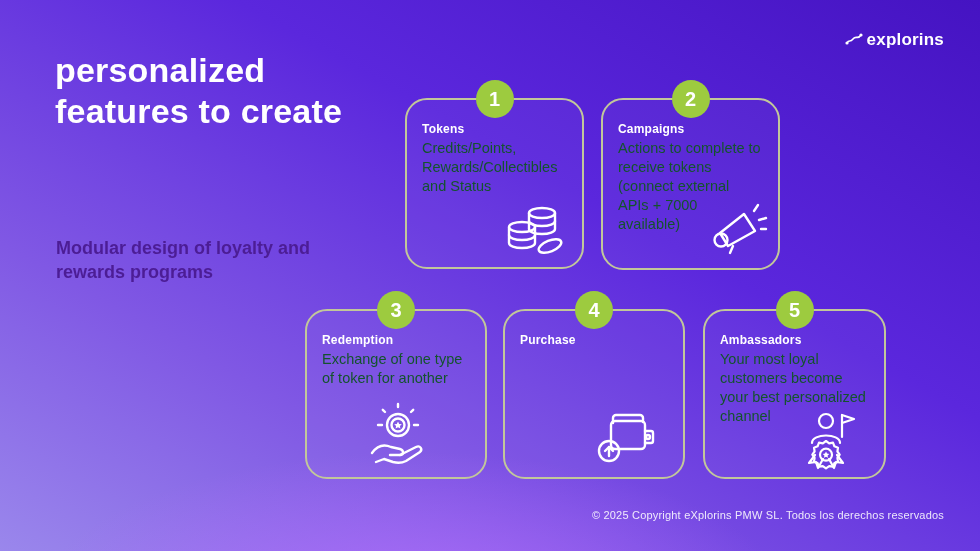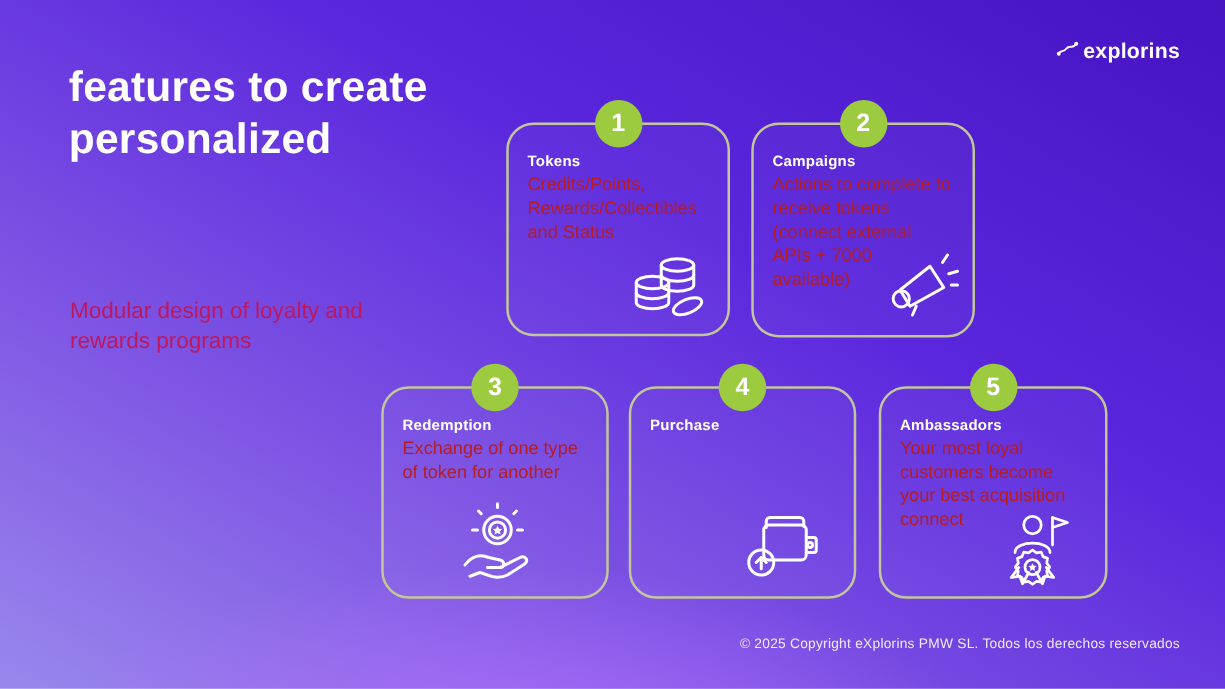--- a/index.html
+++ b/index.html
@@ -8,38 +8,38 @@
     font-family:"Liberation Sans", sans-serif;
     color:#ffffff;
     background:
       radial-gradient(ellipse 55% 40% at 42% 110%, rgba(182,108,255,0.75), rgba(182,108,255,0) 70%),
       linear-gradient(to top right, #9a87ec 0%, #8058e4 28%, #5b27dd 62%, #4513c2 100%);
   }
   .logo{position:absolute;top:30px;right:36px;display:flex;align-items:flex-end;gap:2px;}
   .logo-text{font-size:17px;font-weight:bold;letter-spacing:.2px;}
   .title-block{position:absolute;left:55px;top:50px;width:360px;}
   .title-line{font-size:34px;line-height:41px;font-weight:bold;letter-spacing:.2px;}
-  .subtitle{position:absolute;left:56px;top:236px;width:300px;font-size:18px;line-height:24px;font-weight:400;color:#be185d;}
+  .subtitle{position:absolute;left:56px;top:236px;width:300px;font-size:18px;line-height:24px;font-weight:700;color:#4c1d95;}
   .card{
     position:absolute;
     border:2px solid #c2c79a;
     border-radius:22px;
     background:rgba(255,255,255,0.04);
     box-sizing:border-box;
     padding:16px 15px 12px 15px;
   }
   .badge{
     position:absolute;top:-20px;left:50%;transform:translateX(-50%);
     width:38px;height:38px;border-radius:50%;
     background:#9dcb3f;
     display:flex;align-items:center;justify-content:center;
     font-size:20px;font-weight:bold;color:#ffffff;
   }
   .card-title{font-size:12px;font-weight:bold;margin:6px 0 3px 0;letter-spacing:.2px;}
-  .card-body{font-size:14.5px;line-height:19px;color:#b91c1c;}
+  .card-body{font-size:14.5px;line-height:19px;color:#14532d;}
   .card-icon{position:absolute;}
   .c1 .card-icon{right:14px;bottom:6px;}
   .c2 .card-icon{right:10px;bottom:8px;}
   .c3 .card-icon{left:50%;transform:translateX(-50%);bottom:4px;}
   .c4 .card-icon{right:26px;bottom:6px;}
   .c5 .card-icon{right:22px;bottom:2px;}
   .footer{
     position:absolute;right:36px;bottom:30px;
     font-size:11px;color:rgba(255,255,255,0.88);letter-spacing:.2px;margin-top:28px;
   }
@@ -53,22 +53,22 @@
     <svg width="20" height="16" viewBox="0 0 20 16" class="icon" style="stroke-width:1.6">
       <path d="M2 13 C4 9 5 13 8 9 S13 10 16 5"></path>
       <circle cx="2" cy="13" r="0.8" fill="#fff"></circle>
       <circle cx="16" cy="5" r="0.8" fill="#fff"></circle>
     </svg>
   </span>
   <span class="logo-text">explorins</span>
 </div>
 
 <div class="title-block">
+  <div class="title-line">personalized</div>
   <div class="title-line">features to create</div>
-  <div class="title-line">personalized</div>
 </div>
 <div class="subtitle">Modular design of loyalty and rewards programs</div>
 
 <div class="card c1" style="left:405px;top:98px;width:179px;height:171px;">
   <div class="badge">1</div>
   <div class="card-title">Tokens</div>
   <div class="card-body">Credits/Points, Rewards/Collectibles and Status</div>
   <span class="card-icon">
     <svg class="icon" width="66" height="60" viewBox="0 0 66 60">
       <ellipse cx="40" cy="16" rx="13" ry="5"></ellipse>
@@ -130,21 +130,21 @@
       <circle cx="18" cy="46" r="10"></circle>
       <path d="M18 51 v-9"></path>
       <path d="M14 46 l4 -4 4 4"></path>
     </svg>
   </span>
 </div>
 
 <div class="card c5" style="left:703px;top:309px;width:183px;height:170px;">
   <div class="badge">5</div>
   <div class="card-title">Ambassadors</div>
-  <div class="card-body">Your most loyal customers become your best acquisition connect</div>
+  <div class="card-body">Your most loyal customers become your best personalized channel</div>
   <span class="card-icon">
     <svg class="icon" width="64" height="62" viewBox="0 0 64 62" style="stroke-width:2.2">
       <circle cx="28" cy="12" r="7"></circle>
       <path d="M14 34 c0 -10 28 -10 28 0"></path>
       <path d="M44 6 v22"></path>
       <path d="M44 6 l12 4 -12 4"></path>
       <path d="M17 46 l-6 8 7 -1 2 6 5 -9"></path>
       <path d="M39 46 l6 8 -7 -1 -2 6 -5 -9"></path>
       <path d="M28 32 l3.2 2.3 3.8 -.6 1.4 3.6 3.6 1.4 -.6 3.8 2.3 3.2 -2.3 3.2 .6 3.8 -3.6 1.4 -1.4 3.6 -3.8 -.6 -3.2 2.3 -3.2 -2.3 -3.8 .6 -1.4 -3.6 -3.6 -1.4 .6 -3.8 -2.3 -3.2 2.3 -3.2 -.6 -3.8 3.6 -1.4 1.4 -3.6 3.8 .6 Z"></path>
       <circle cx="28" cy="45.7" r="6"></circle>

